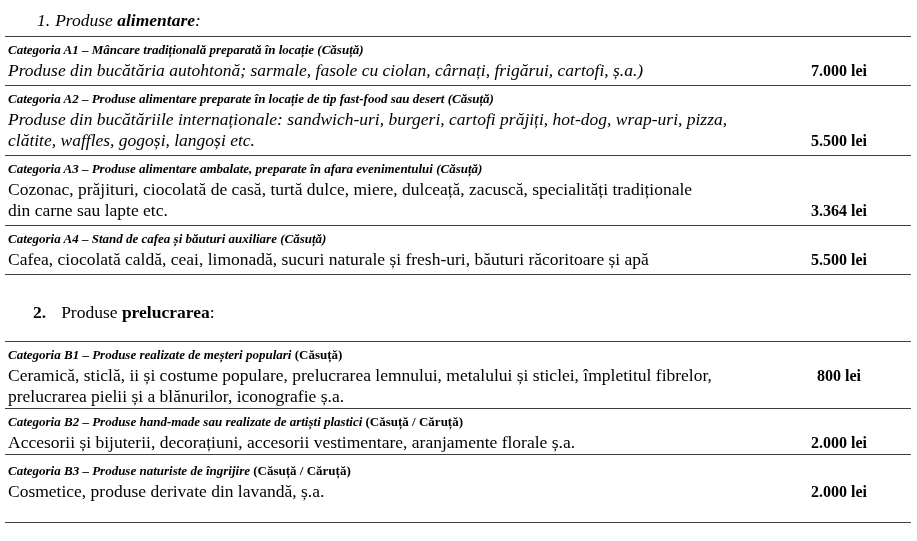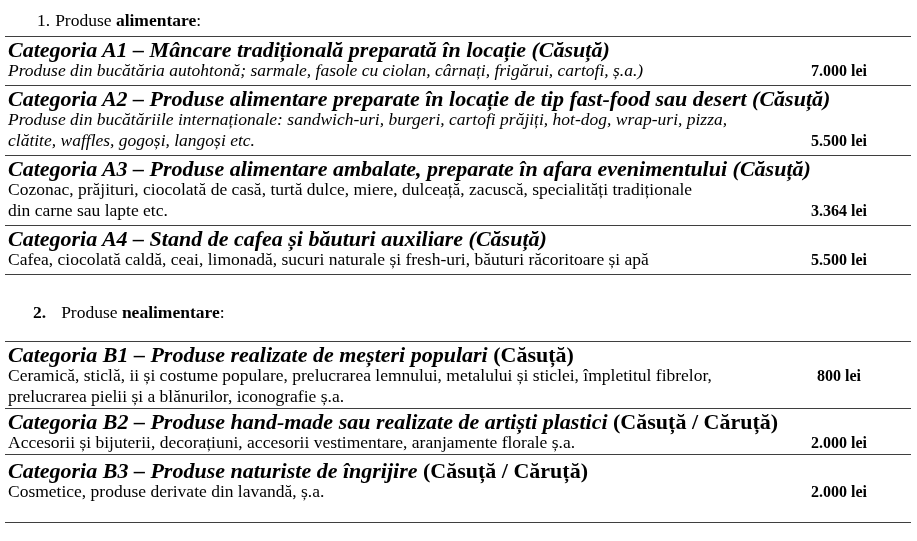--- a/index.html
+++ b/index.html
@@ -12,38 +12,38 @@
     color: #000000;
   }
   .page { width: 917px; height: 541px; position: relative; }
 
   
   .heading {
     font-size: 17.5px;
     line-height: 22px;
     white-space: nowrap;
   }
-  .heading-1 { margin: 9px 0 0 37px; }
+  .heading-1 { margin: 9px 0 0 37px; font-style: italic; }
   .heading-2 { margin: 26px 0 18px 33px; }
   .heading .num { display: inline-block; }
   .heading-1 .num { margin-right: 5px; }
   .heading-2 .num { font-weight: bold; margin-right: 15px; }
   .heading .emph { font-weight: bold; }
 
   
   .cat-table {
     margin: 5px 6px 0 5px;
     border-top: 1px solid #3f3f3f;
   }
   .cat-row {
     border-bottom: 1px solid #3f3f3f;
     padding: 2px 0 4px 3px;
   }
   .row-title {
-    font-size: 22px;
+    font-size: 13px;
     font-weight: bold;
     font-style: italic;
     line-height: 21px;
     white-space: nowrap;
   }
   .row-title .plain { font-style: normal; }
   .desc-line {
     display: flex;
     align-items: flex-end;
     font-size: 17.5px;
@@ -107,21 +107,21 @@
     <div class="cat-row">
       <div class="row-title"><span>Categoria A4 – Stand de cafea și băuturi auxiliare (Căsuță)</span></div>
       <div class="desc-line">
         <span class="txt">Cafea, ciocolată caldă, ceai, limonadă, sucuri naturale și fresh-uri, băuturi răcoritoare și apă</span>
         <span class="price">5.500 lei</span>
       </div>
     </div>
 
   </div>
 
-  <div class="heading heading-2"><span class="num">2.</span><span>Produse</span> <span class="emph">nealimentare</span><span>:</span></div>
+  <div class="heading heading-2"><span class="num">2.</span><span>Produse</span> <span class="emph">prelucrarea</span><span>:</span></div>
 
   <div class="cat-table tb">
 
     <div class="cat-row">
       <div class="row-title"><span>Categoria B1 – Produse realizate de meșteri populari</span><span class="plain"> (Căsuță)</span></div>
       <div class="desc-line">
         <span class="txt">Ceramică, sticlă, ii și costume populare, prelucrarea lemnului, metalului și sticlei, împletitul fibrelor,</span>
         <span class="price">800 lei</span>
       </div>
       <div class="desc-line">

